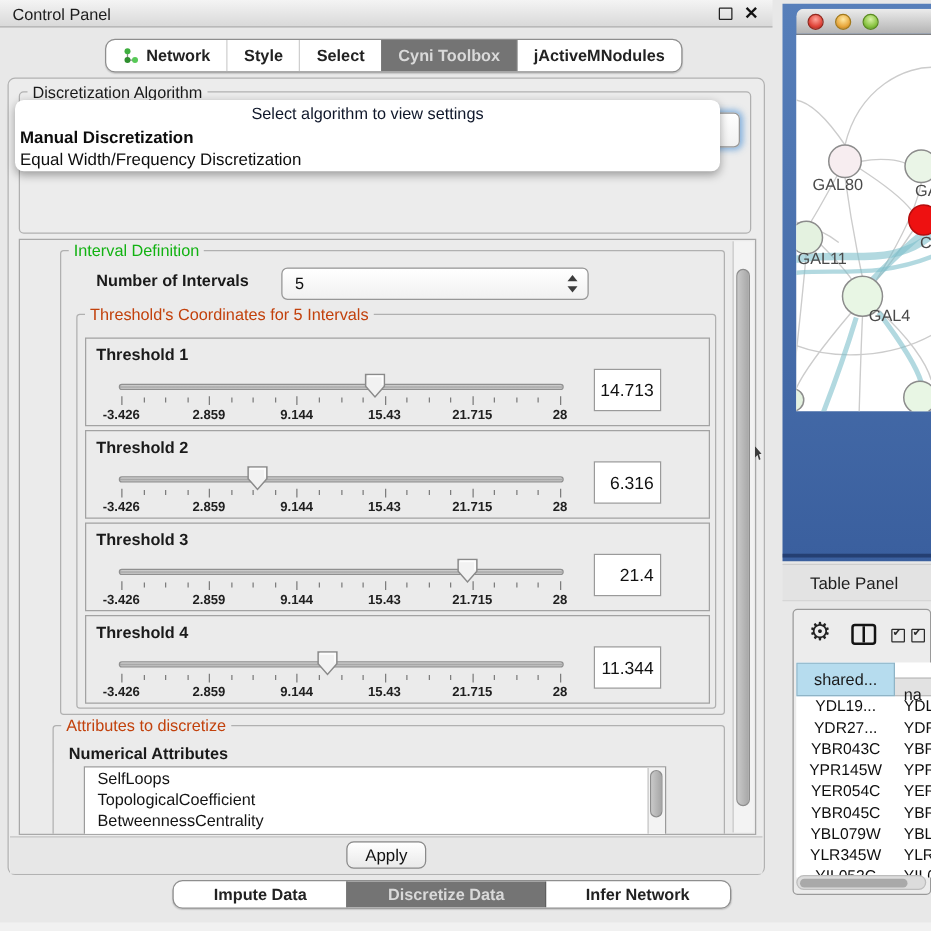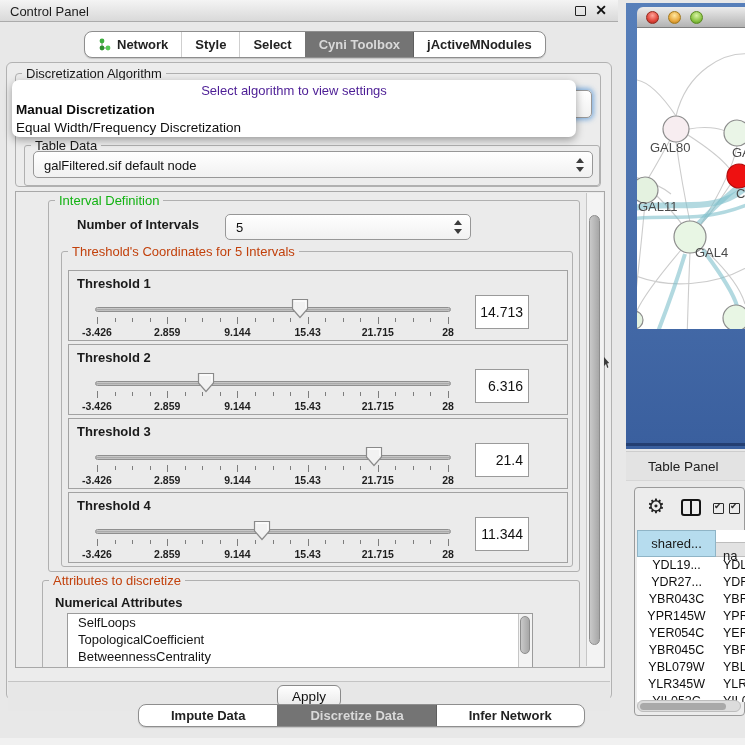--- a/index.html
+++ b/index.html
@@ -112,35 +112,35 @@
   .vscroll { position:absolute; background:#f3f3f3; border-left:1px solid #c6c6c6; }
   .vscroll .thumb { position:absolute; left:2px; width:11px; border-radius:6px;
     background:linear-gradient(90deg,#c9c9c9,#a7a7a7); border:1px solid #8d8d8d; }
   .vscroll.main { right:1px; top:1px; bottom:1px; width:17px; }
   .vscroll.main .thumb { top:22px; height:430px; }
   .vscroll.small { right:0; top:0; bottom:0; width:14px; }
   .vscroll.small .thumb { left:1px; width:10px; top:2px; height:38px; }
 
   .apply-strip {
     position:absolute; left:1px; right:1px; top:606px; height:30px;
-    background:#e7e7e7; border-top:1px solid #c4c4c4; text-align:center;margin-top:12px;
+    background:#e7e7e7; border-top:1px solid #c4c4c4; text-align:center;
   }
   .apply-btn {
     margin-top:3px; width:64px; height:22px;
     background:linear-gradient(#ffffff,#e9e9e9); border:1px solid #8a8a8a; border-radius:6px;
     font:13.5px "Liberation Sans",sans-serif; color:#111;
   }
 
   
   .popup {
     position:absolute; left:12px; top:80px; width:564px; height:57px; z-index:50;
     background:#fff; border-radius:7px; box-shadow:0 3px 8px rgba(0,0,0,.35);
     overflow:hidden;
   }
-  .popup-placeholder { height:21px; line-height:22px; text-align:center; color:#4c1d95; font-size:13px; }
+  .popup-placeholder { height:21px; line-height:22px; text-align:center; color:#0f172a; font-size:13px; }
   .popup-opt { height:18px; line-height:18px; padding-left:4px; font-size:13.5px; color:#0d0d0d; }
 
   .cursor { position:absolute; left:604px; top:357px; width:8px; height:11px; background:#3c3c3c;
     clip-path:polygon(0 0,0 82%,25% 64%,40% 100%,55% 94%,40% 58%,65% 55%); }
 
   
   .net-frame { position:absolute; left:626px; top:3px; width:119px; height:446px;
     background:linear-gradient(#577fba,#3a5f9e); }
   .net-frame::after { content:""; position:absolute; left:0; bottom:3px; width:100%; height:3px; background:rgba(10,25,60,.45); }
   .net-titlebar { position:absolute; left:11px; top:4px; width:108px; height:21px;
@@ -215,27 +215,20 @@
         <div class="tab">
           <span>jActiveMNodules</span>
         </div>
       </nav>
 
     <div class="outer-panel">
 
       <div class="group alg-group">
         <span class="gtitle dark">Discretization Algorithm</span>
         <div class="combo alg-combo"></div>
-        <div class="group td-group">
-          <span class="gtitle dark">Table Data</span>
-          <div class="combo td-combo">
-            <span class="combo-text">galFiltered.sif default node</span>
-            <span class="spinner"></span>
-          </div>
-        </div>
       </div>
 
       <div class="settings-panel">
         <div class="group interval-group">
           <span class="gtitle green">Interval Definition</span>
           <span class="num-label bold">Number of Intervals</span>
           <div class="combo num-combo">
             <span class="combo-text">5</span>
             <span class="spinner"></span>
           </div>

